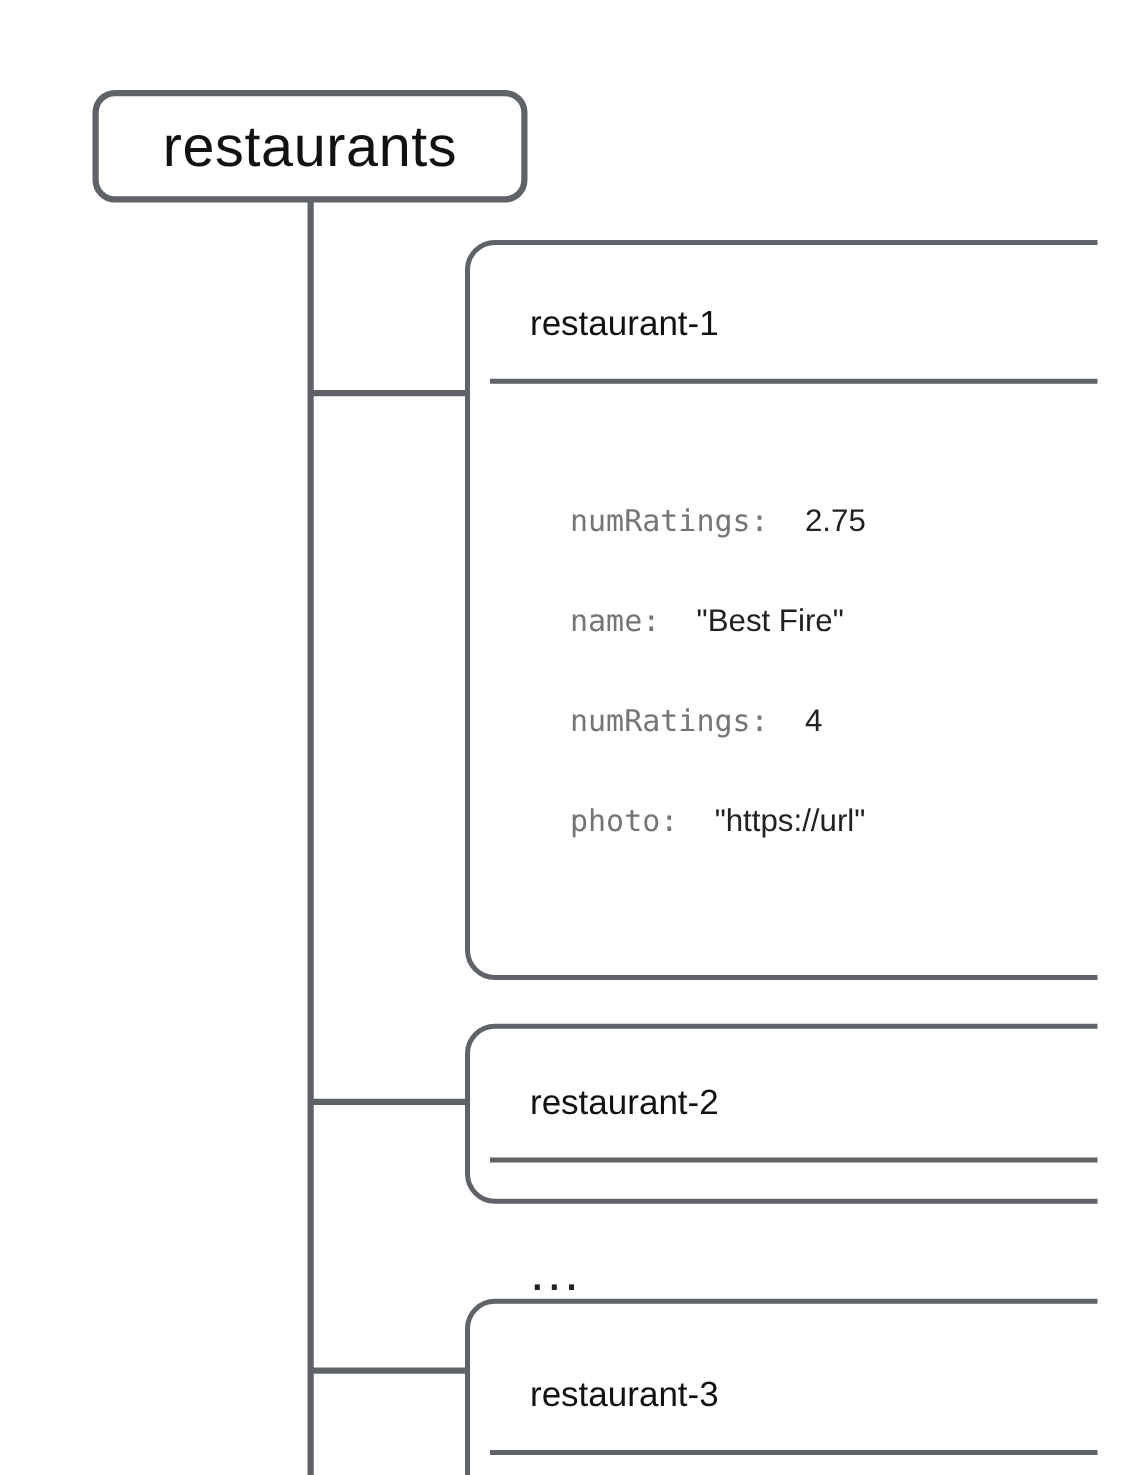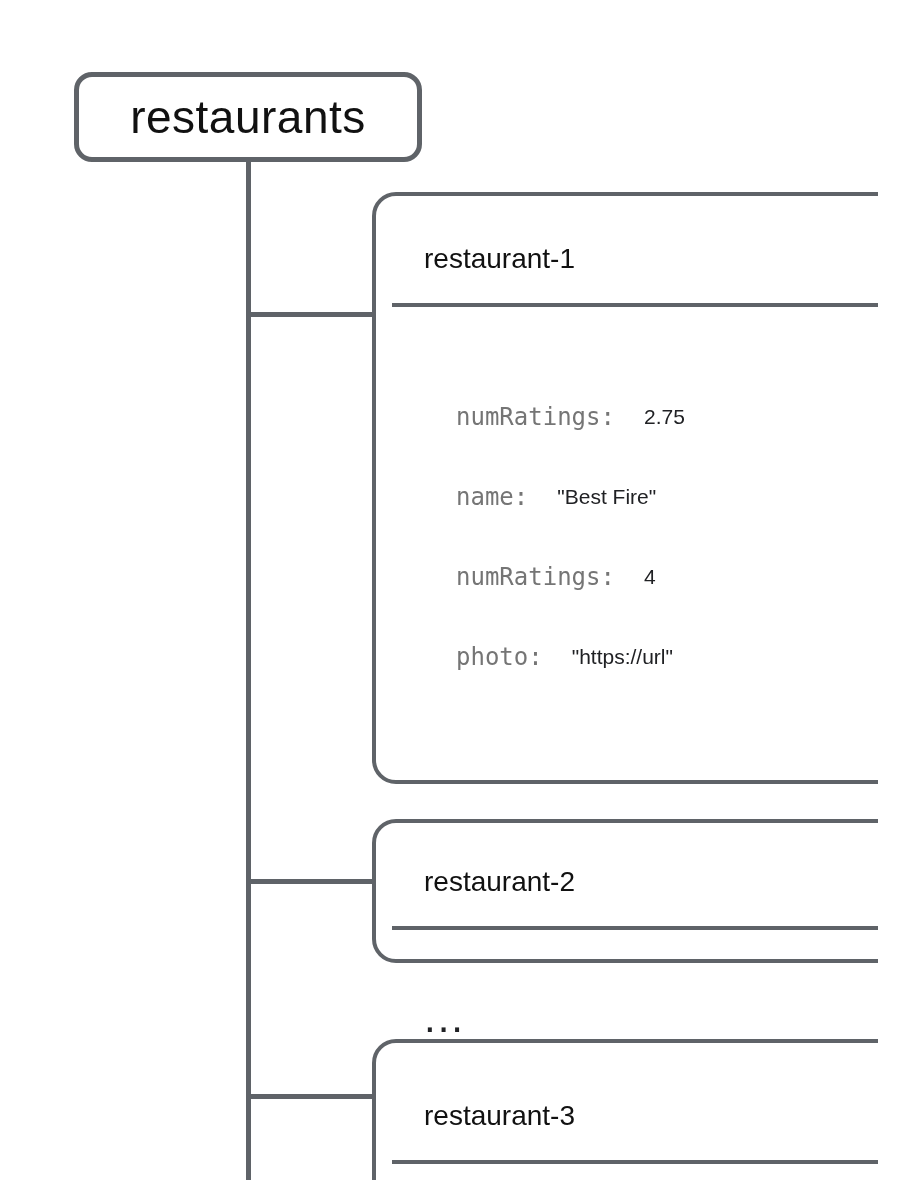--- a/index.html
+++ b/index.html
@@ -61,21 +61,21 @@
   .card-body{flex:1 1 auto;}
   .fields{padding:14px 0 0 16px;}
   .field-row{
     height:64px;display:flex;align-items:center;white-space:nowrap;
   }
   .field-key{
     font-family:"DejaVu Sans Mono","Liberation Mono",monospace;
     font-size:24px;color:var(--key-text);
   }
   .field-value{
-    font-size:21px;color:var(--value-text);margin-left:13px;
+    font-size:25px;color:var(--value-text);margin-left:13px;
   }
   .ellipsis-body{
     height:100%;display:flex;align-items:center;
     padding-left:16px;
     font-size:42px;color:var(--value-text);letter-spacing:2px;
   }
 </style>
 </head>
 <body>
 

